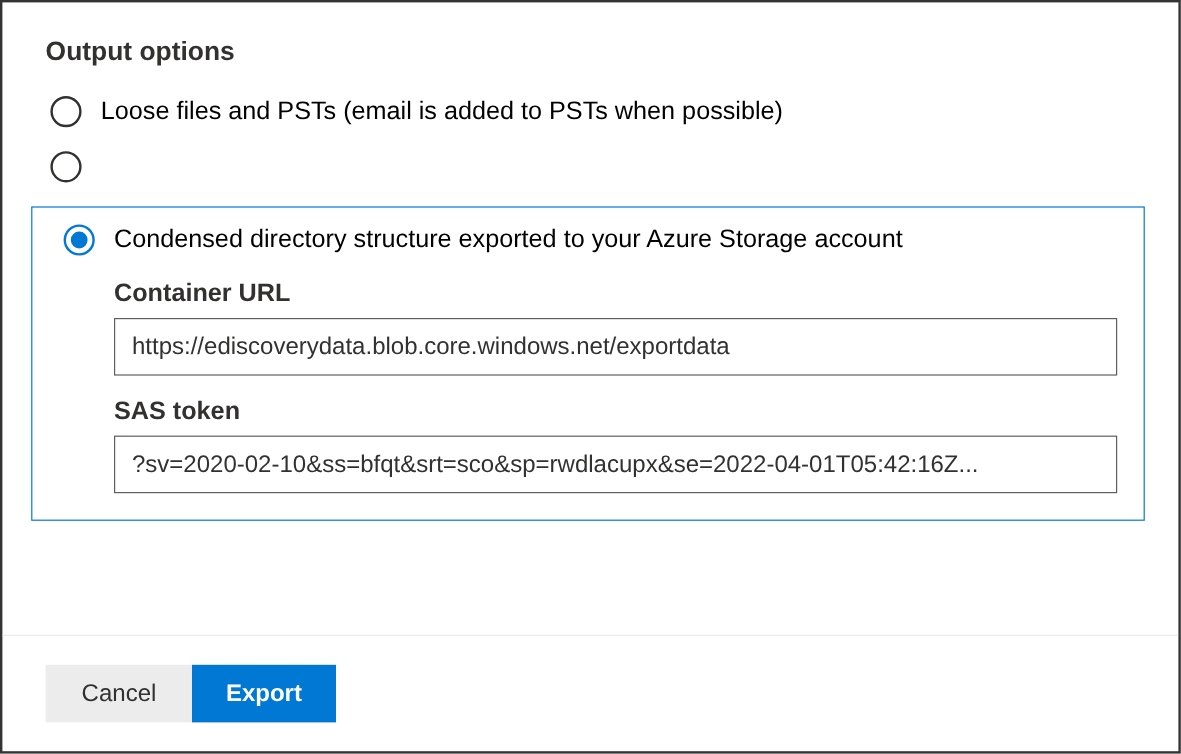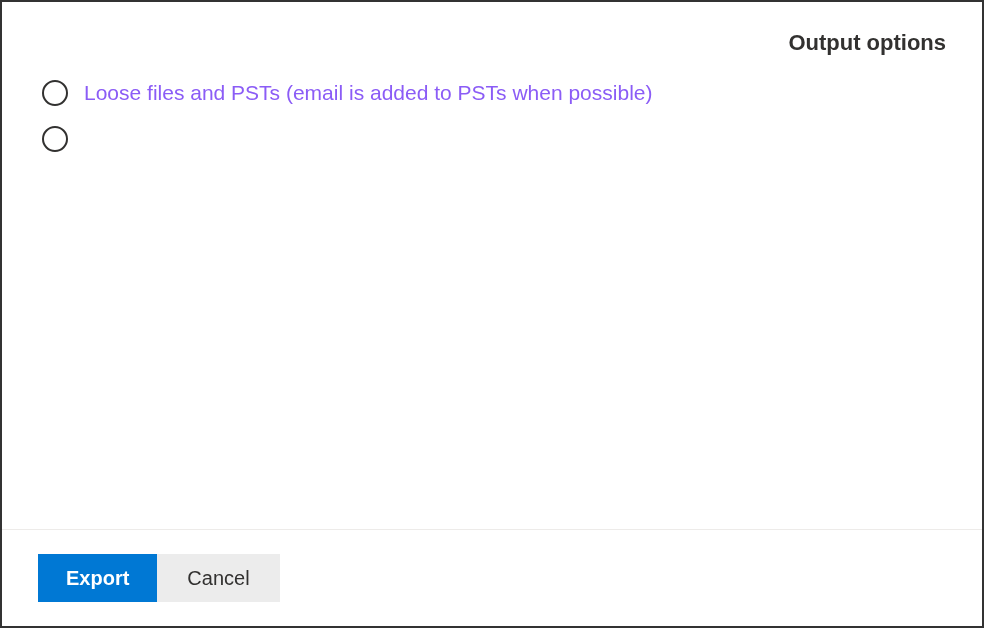--- a/index.html
+++ b/index.html
@@ -16,21 +16,20 @@
       position: relative;
     }
     .content {
       padding: 28px 36px 0 36px;
     }
     .section-title {
       font-size: 22px;
       font-weight: 600;
       color: #323130;
       margin-bottom: 24px;
-      text-align: right;
     }
     .radio-option {
       display: flex;
       align-items: center;
       margin-bottom: 20px;
       padding-left: 4px;
     }
     .radio-circle {
       width: 26px;
       height: 26px;
@@ -46,21 +45,21 @@
       border-color: #0078d4;
     }
     .radio-dot {
       width: 14px;
       height: 14px;
       background: #0078d4;
       border-radius: 50%;
     }
     .radio-label {
       font-size: 21px;
-      color: #8b5cf6;
+      color: #000000;
     }
     .selected-box {
       border: 1px solid #0078d4;
       padding: 14px 14px 22px 14px;
       margin-left: -12px;
       margin-right: -8px;
     }
     .selected-box .radio-option {
       margin-bottom: 20px;
       padding-left: 12px;
@@ -127,18 +126,36 @@
 
   <div class="radio-option">
     <span class="radio-circle"></span>
     <span class="radio-label">Loose files and PSTs (email is added to PSTs when possible)</span>
   </div>
 
   <div class="radio-option">
     <span class="radio-circle"></span>
   </div>
 
+  <div class="selected-box">
+    <div class="radio-option">
+      <span class="radio-circle selected">
+        <span class="radio-dot"></span>
+      </span>
+      <span class="radio-label">Condensed directory structure exported to your Azure Storage account</span>
+    </div>
+
+    <div class="form-group">
+      <label class="form-label">Container URL</label>
+      <input type="text" class="form-input" value="https://ediscoverydata.blob.core.windows.net/exportdata" style="">
+    </div>
+
+    <div class="form-group">
+      <label class="form-label">SAS token</label>
+      <input type="text" class="form-input" value="?sv=2020-02-10&amp;ss=bfqt&amp;srt=sco&amp;sp=rwdlacupx&amp;se=2022-04-01T05:42:16Z..." style="">
+    </div>
+  </div>
 </div>
 
 <div class="footer">
+  <button class="btn btn-secondary">Cancel</button>
   <button class="btn btn-primary">Export</button>
-  <button class="btn btn-secondary">Cancel</button>
 </div>
 
 </body></html>

